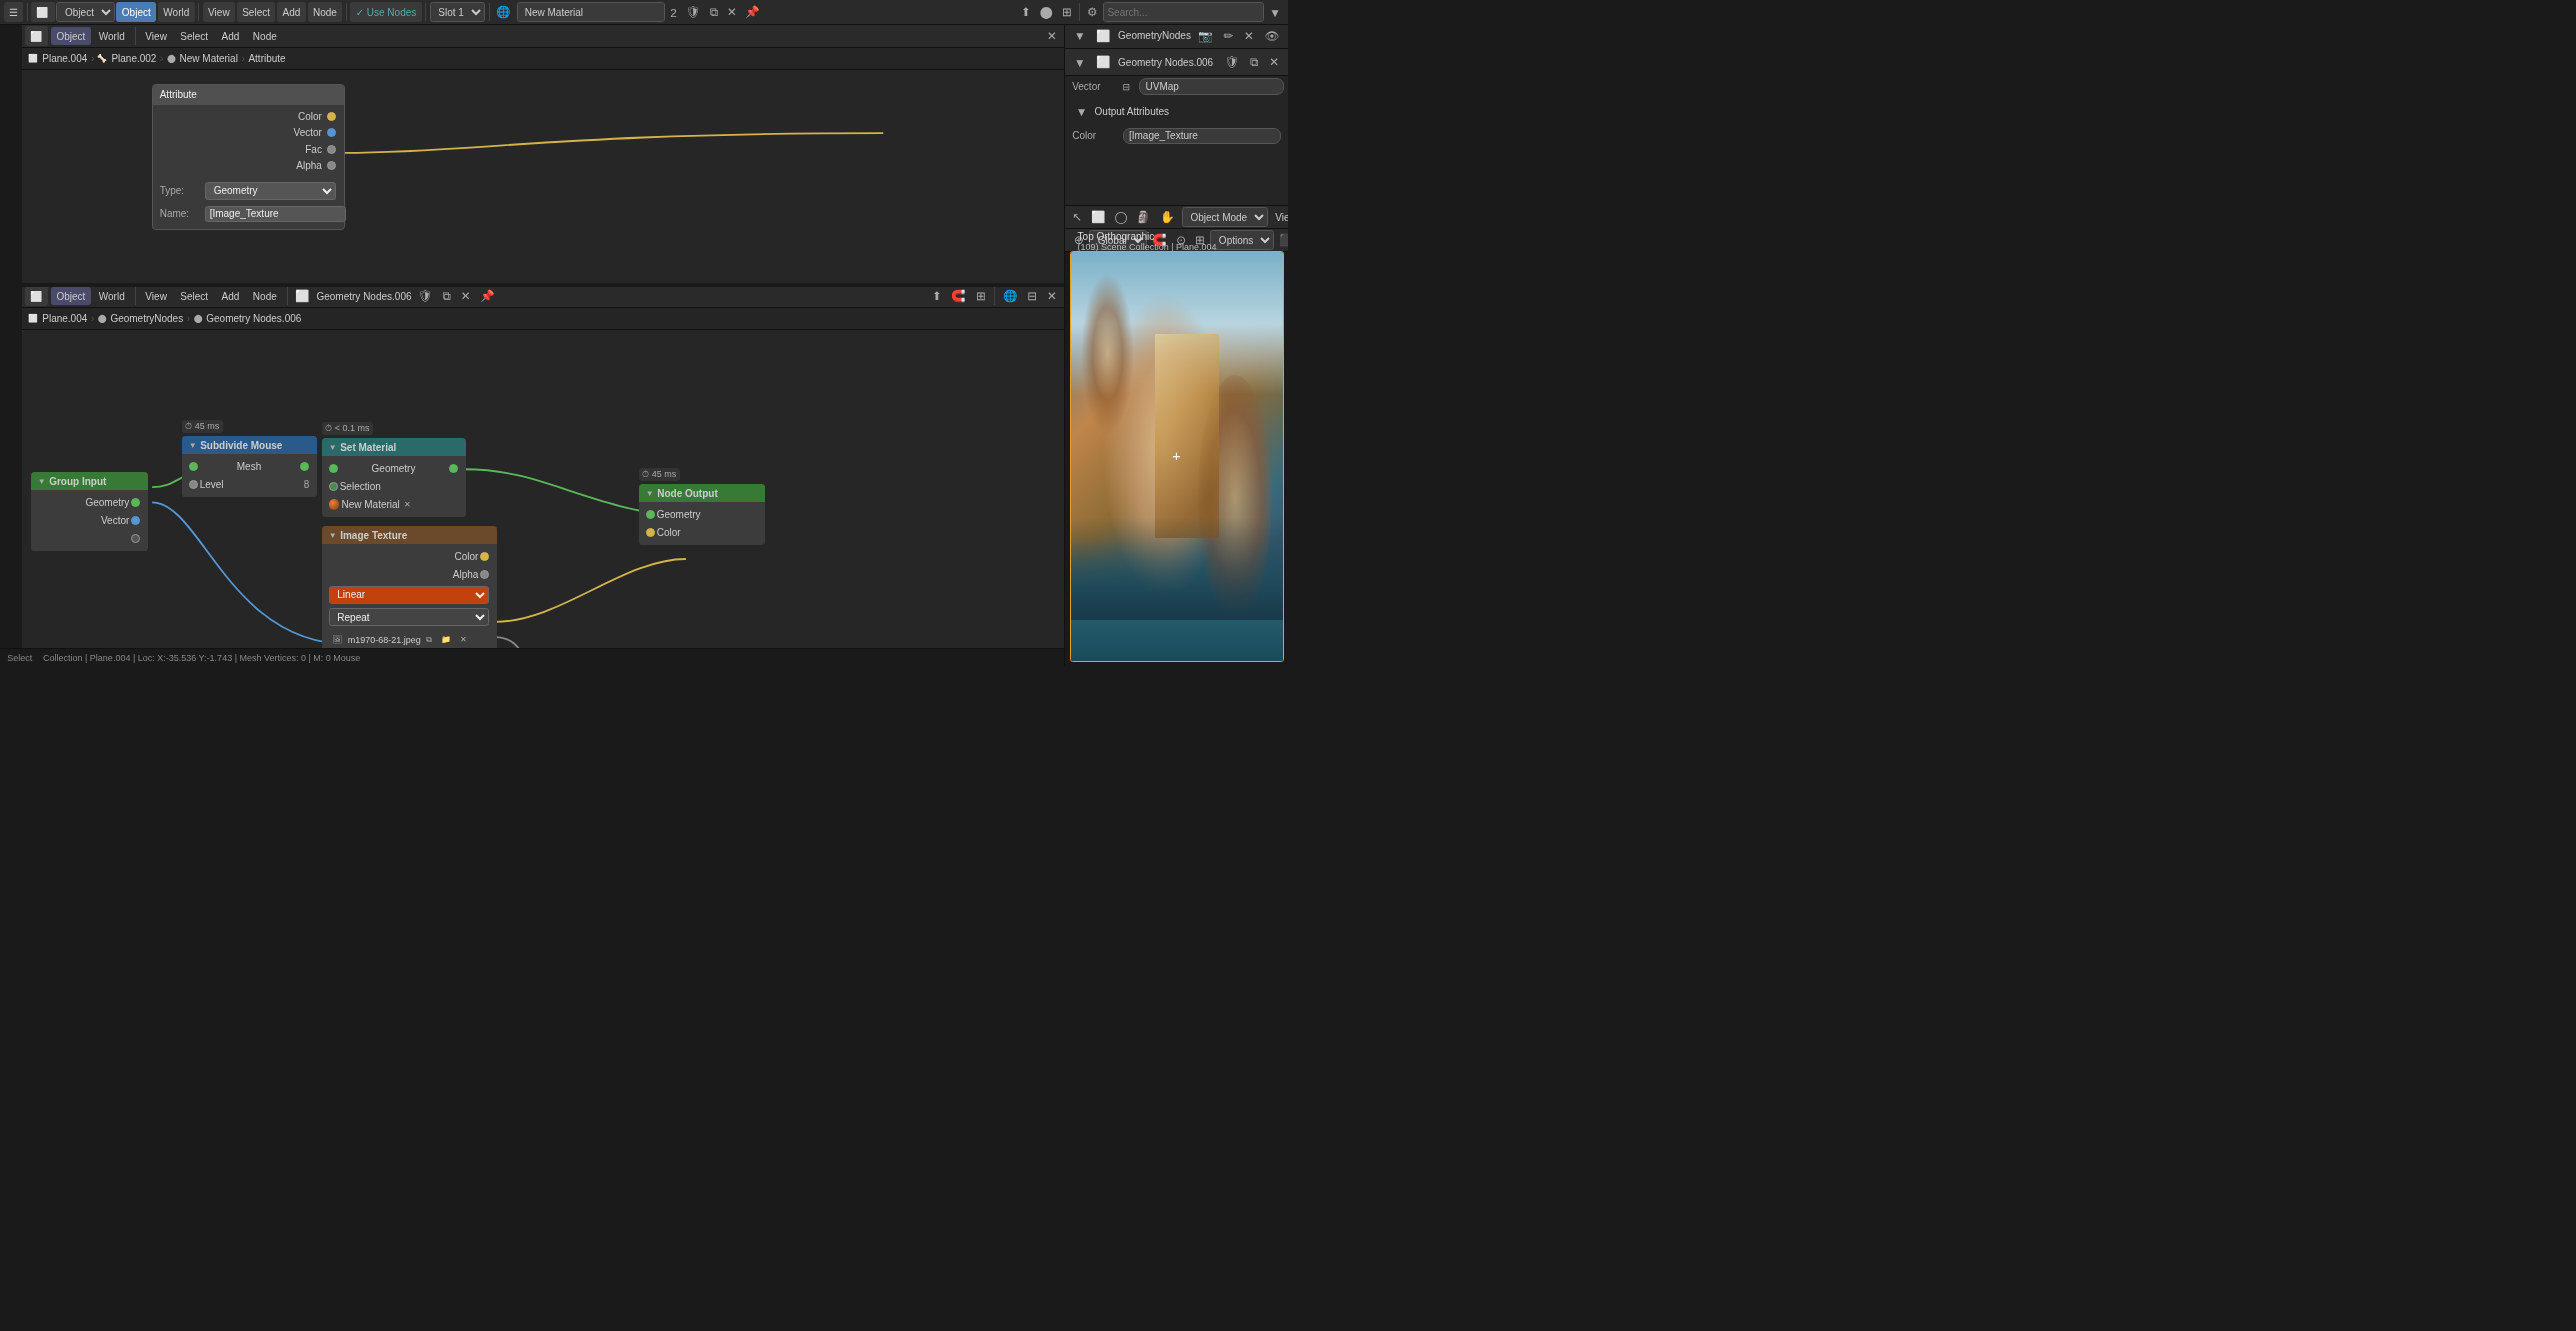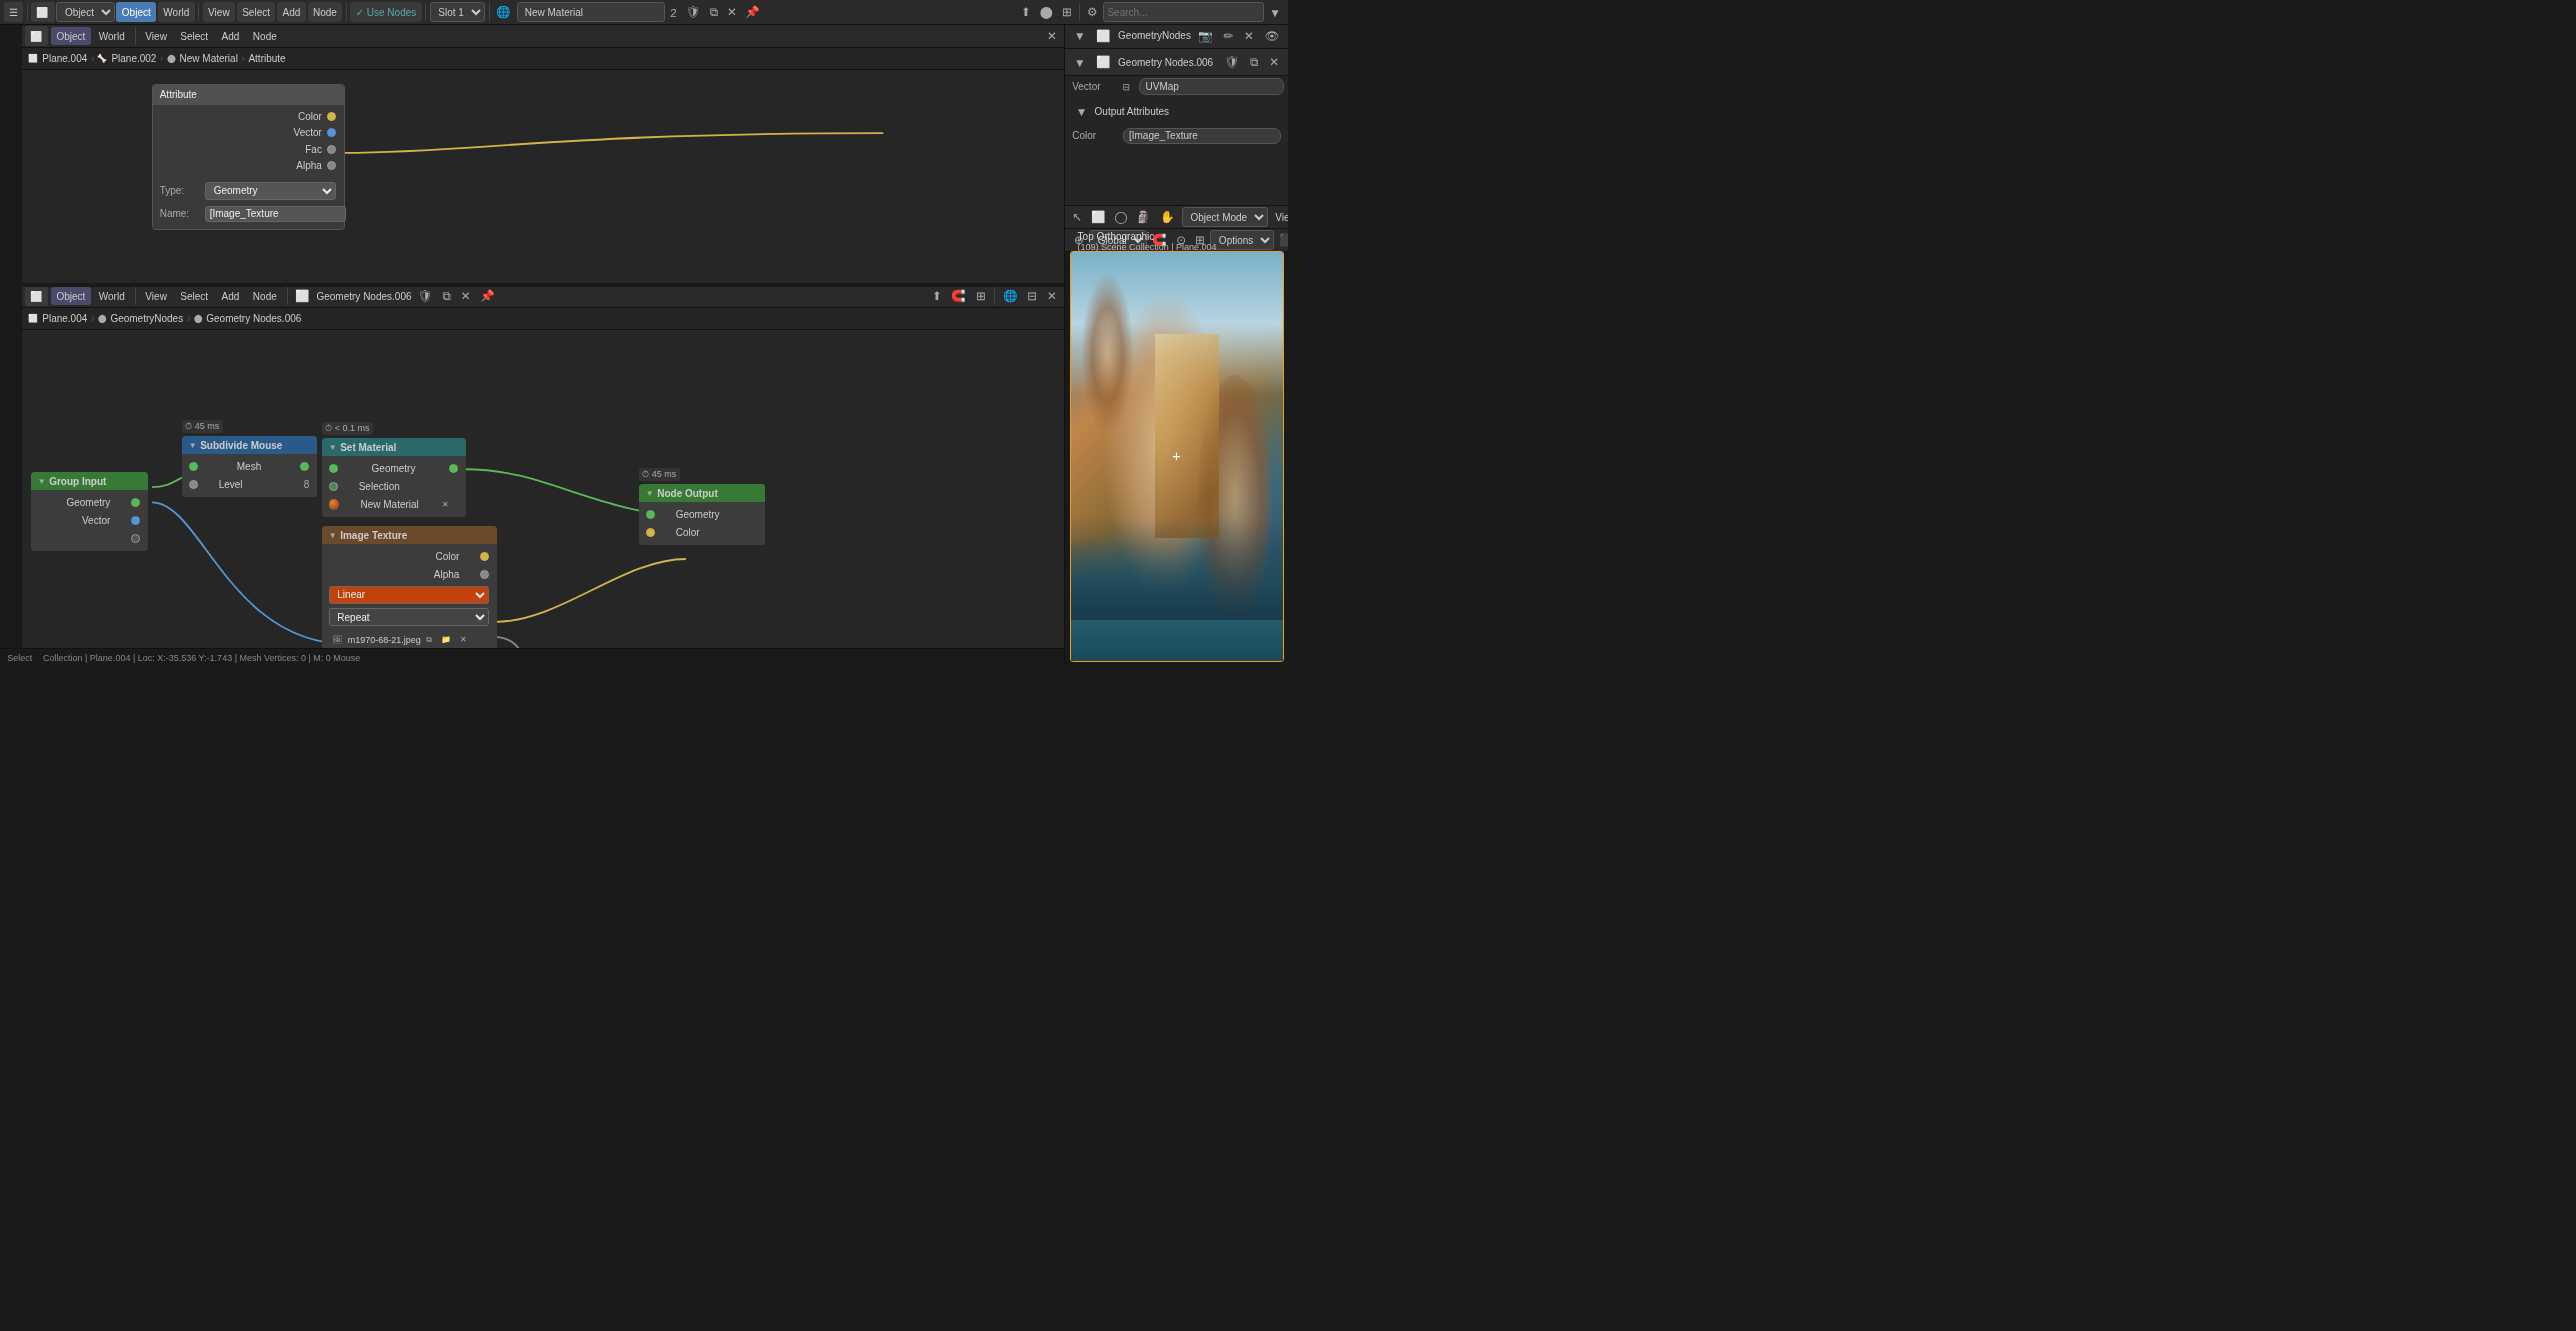--- a/index.html
+++ b/index.html
@@ -250,21 +250,21 @@
     }
     .node-body {
       background: #3c3c3c;
       border-radius: 0 0 3.6px 3.6px;
       padding: 3.6px 0;
     }
     .node-row {
       display: flex;
       align-items: center;
       padding: 1.8px 7.2px;
-      gap: 21px;
+      gap: 2px;
       font-size: 10px;
       color: #ccc;
       min-height: 18px;
     }
     .node-row.right { justify-content: flex-end; }
     .node-row.both { justify-content: space-between; }
 
     
     .group-input-node {
       left: 9px; top: 135px;

